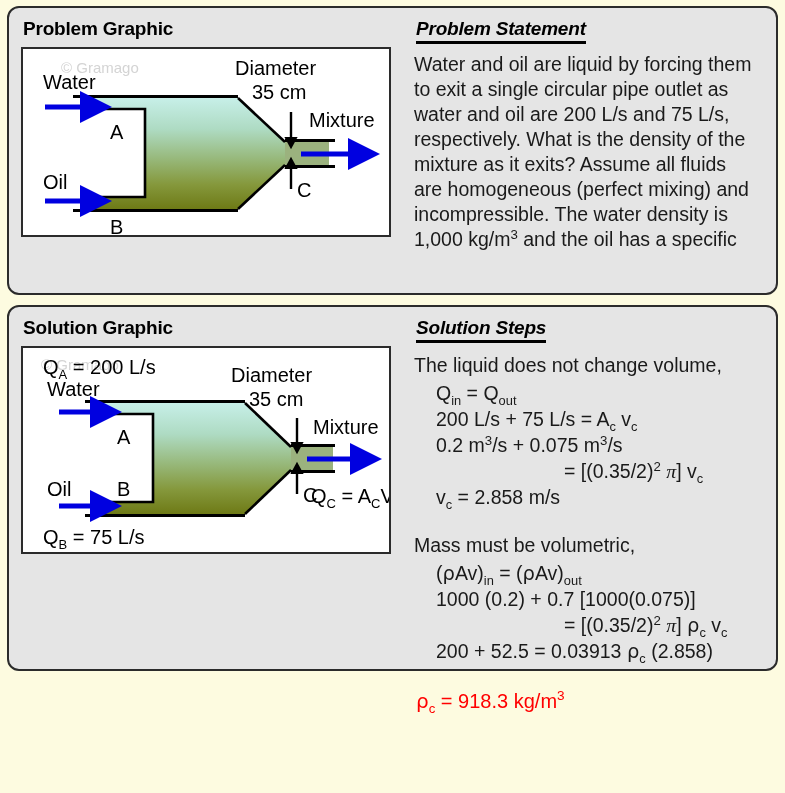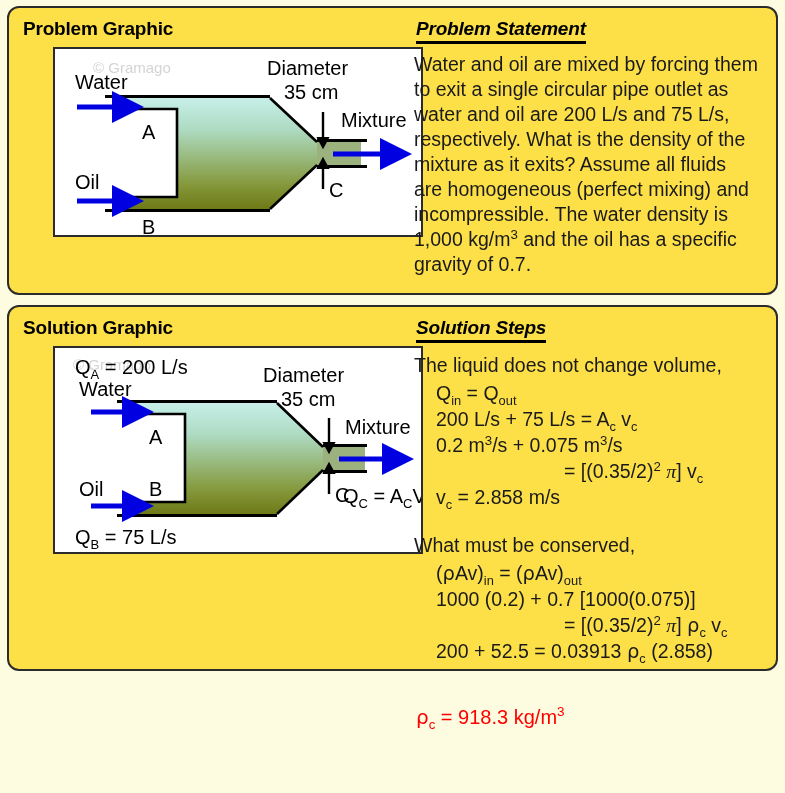--- a/index.html
+++ b/index.html
@@ -16,21 +16,21 @@
   .page {
     position: relative;
     width: 785px;
     height: 793px;
     box-sizing: border-box;
     padding: 6px 7px;
   }
   .panel {
     position: relative;
     box-sizing: border-box;
-    background: #fde047;
+    background: #e5e5e5;
     border: 2px solid #2b2b2b;
     border-radius: 12px;
     display: flex;
     flex-direction: row;
   }
   #problem-panel {
     height: 289px;
     margin-bottom: 10px;
   }
   #solution-panel {
@@ -59,21 +59,20 @@
     border-bottom: 3px solid #000;
     padding-bottom: 1px;
     margin-bottom: 8px;
     font-style: italic;
   }
   .graphic-box {
     background: #ffffff;
     border: 2px solid #2b2b2b;
     box-sizing: border-box;
     width: 370px;
-    margin-left: 32px;
   }
   #problem-graphic-box { height: 190px; }
   #solution-graphic-box { height: 208px; }
   .graphic-box svg { display: block; }
 
   .body-text {
     font-size: 19.5px;
     line-height: 25px;
     color: #1a1a1a;
   }
@@ -104,21 +103,21 @@
     line-height: 0;
   }
   sup.pw {
     font-size: 0.68em;
     vertical-align: super;
     line-height: 0;
   }
   .answer {
     color: #ff0000;
     font-size: 20px;
-    margin-top: 20px;
+    margin-top: 4px;
     padding-left: 2px;
   }
   .pi { font-family: "Liberation Serif", serif; font-style: italic; font-size: 1.02em; }
   .rho { font-family: "DejaVu Sans", sans-serif; }
 </style>
 </head>
 <body>
 
 <div class="page">
 
@@ -178,29 +177,28 @@
           <text x="212" y="26" font-family="Liberation Sans, sans-serif" font-size="20" fill="#000">Diameter</text>
           <text x="229" y="50" font-family="Liberation Sans, sans-serif" font-size="20" fill="#000">35 cm</text>
           <text x="286" y="78" font-family="Liberation Sans, sans-serif" font-size="20" fill="#000">Mixture</text>
         </svg>
       </div>
     </div>
 
     <div class="col-right">
       <div class="section-title underlined">Problem Statement</div>
       <div class="body-text">
-        <div>Water and oil are mixed by forcing them</div>
+        <div>Water and oil are liquid by forcing them</div>
         <div>to exit a single circular pipe outlet as</div>
         <div>water and oil are 200 L/s and 75 L/s,</div>
         <div>respectively. What is the density of the</div>
         <div>mixture as it exits? Assume all fluids</div>
         <div>are homogeneous (perfect mixing) and</div>
         <div>incompressible. The water density is</div>
         <div>1,000 kg/m<sup>3</sup> and the oil has a specific</div>
-        <div>gravity of 0.7.</div>
       </div>
     </div>
   </div>
 
   <div class="panel" id="solution-panel">
 
     <div class="col-left">
       <div class="section-title">Solution Graphic</div>
 
       <div class="graphic-box" id="solution-graphic-box">
@@ -266,21 +264,21 @@
         <div class="eq ind3">
           = [(<span>0.35</span>/2)<sup class="pw">2</sup> <span class="pi">π</span>] v<sub>c</sub>
         </div>
 
         <div class="eq ind1">
           v<sub>c</sub> = <span>2.858</span> m/s
         </div>
 
         <div class="gap"></div>
 
-        <div class="lead">What must be conserved,</div>
+        <div class="lead">Mass must be volumetric,</div>
 
         <div class="eq ind1">
           (<span class="rho">ρ</span>Av)<sub>in</sub> = (<span class="rho">ρ</span>Av)<sub>out</sub>
         </div>
 
         <div class="eq ind1">
           <span>1000</span> (<span>0.2</span>) + <span>0.7</span> [<span>1000</span>(<span>0.075</span>)]
         </div>
 
         <div class="eq ind3">

